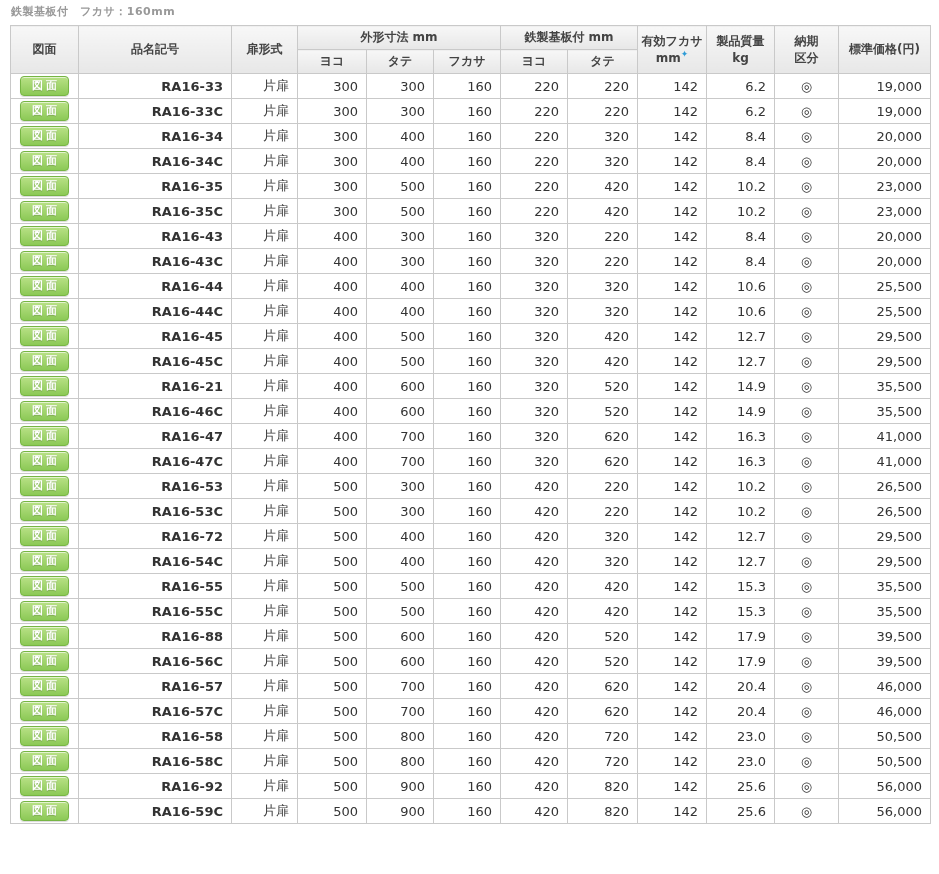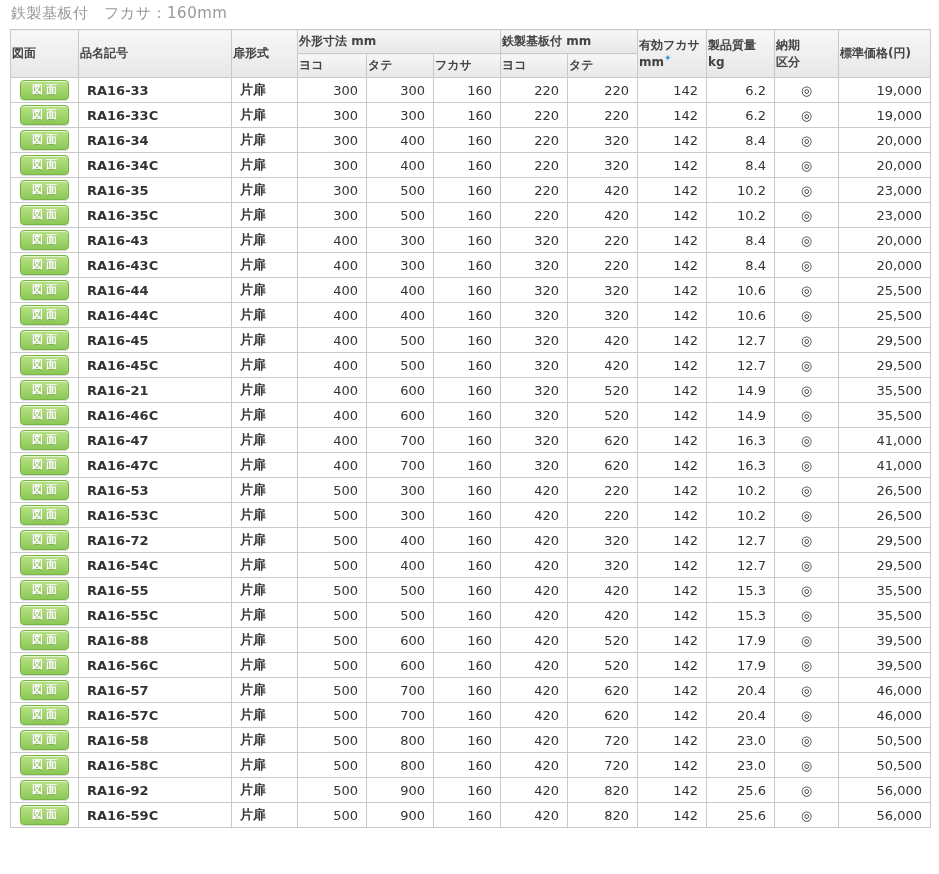--- a/index.html
+++ b/index.html
@@ -1,44 +1,44 @@
 <!DOCTYPE html>
 <html><head>
 <meta charset="utf-8">
 <style>
   html,body { margin:0; padding:0; background:#ffffff; }
   body { font-family:"DejaVu Sans","Liberation Sans",sans-serif; }
   .page { padding:3px 9px 0 10px; width:920px; }
 
   .page-title {
-    font-size:15px; font-weight:normal; color:#999999;
+    font-size:11px; font-weight:bold; color:#999999;
     margin:1px 0 6px 1px; letter-spacing:0.5px;
   }
 
   table.catalog {
     border-collapse:collapse; width:920px; table-layout:fixed;
     border:1px solid #b5b5b5;
   }
   .catalog th, .catalog td { border:1px solid #c9c9c9; box-sizing:border-box; }
 
   .catalog thead th {
     background:linear-gradient(#f7f7f7,#e7e7e7);
     font-size:12px; color:#444444; font-weight:bold;
-    text-align:left; vertical-align:middle;
+    text-align:center; vertical-align:middle;
     padding:3px 1px; line-height:1.35; height:24px;
   }
   .star { color:#2e9bd6; font-size:9px; vertical-align:super; line-height:0; }
 
   .catalog tbody td {
     height:25px; font-size:13px; color:#333333; background:#ffffff;
     padding:1px 8px; vertical-align:middle; white-space:nowrap; overflow:hidden;
   }
   td.c-btn  { text-align:center; padding:1px 2px; }
-  td.c-name { font-weight:bold; color:#333333; text-align:left;margin-top:37px; }
-  td.c-door { text-align:left;font-weight:bold; }
+  td.c-name { font-weight:bold; color:#333333; text-align:right;margin-top:37px; }
+  td.c-door { text-align:right; }
   td.c-num  { text-align:right; }
   td.c-mark { text-align:center; color:#8a8a8a; font-size:14px; padding:1px 2px; }
 
   .zumen-btn {
     display:inline-block; cursor:pointer;
     background:linear-gradient(#b9e186,#8cc956);
     border:1px solid #76b544; border-radius:4px;
     box-shadow:inset 0 1px 0 rgba(255,255,255,0.6), 0 1px 1px rgba(0,0,0,0.15);
     color:#ffffff; font-weight:bold; font-size:11px;
     padding:2px 8px 2px 11px; letter-spacing:3px; line-height:1.3;

